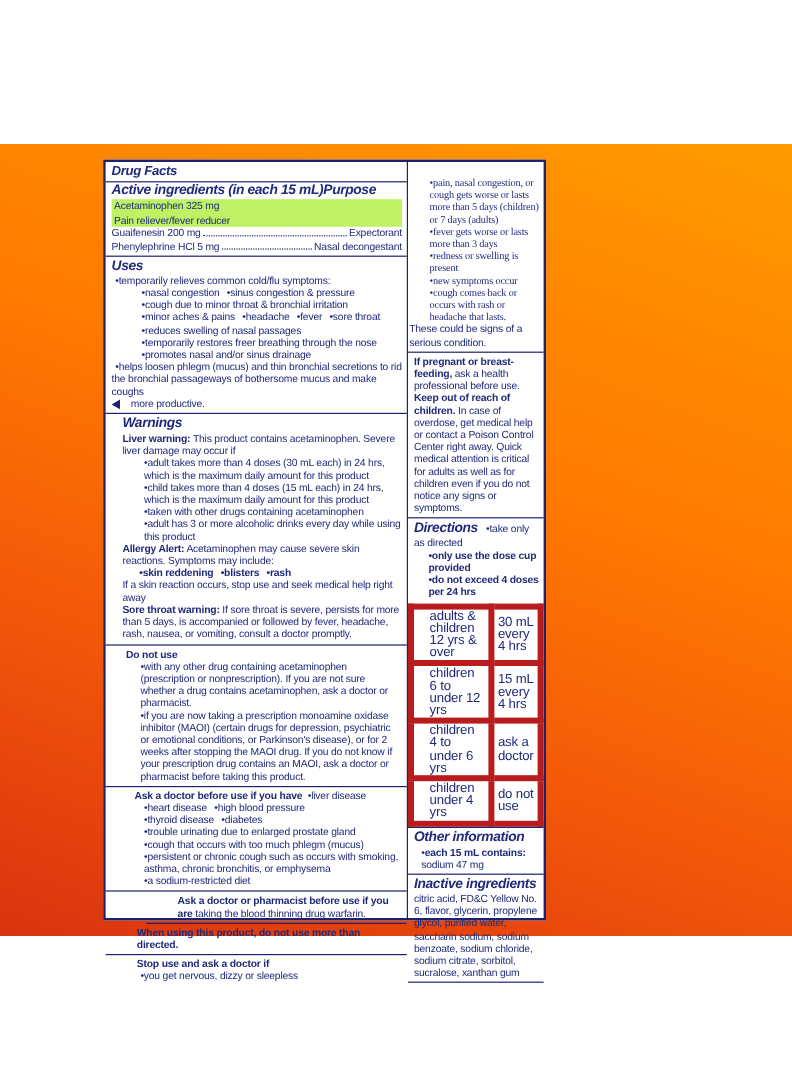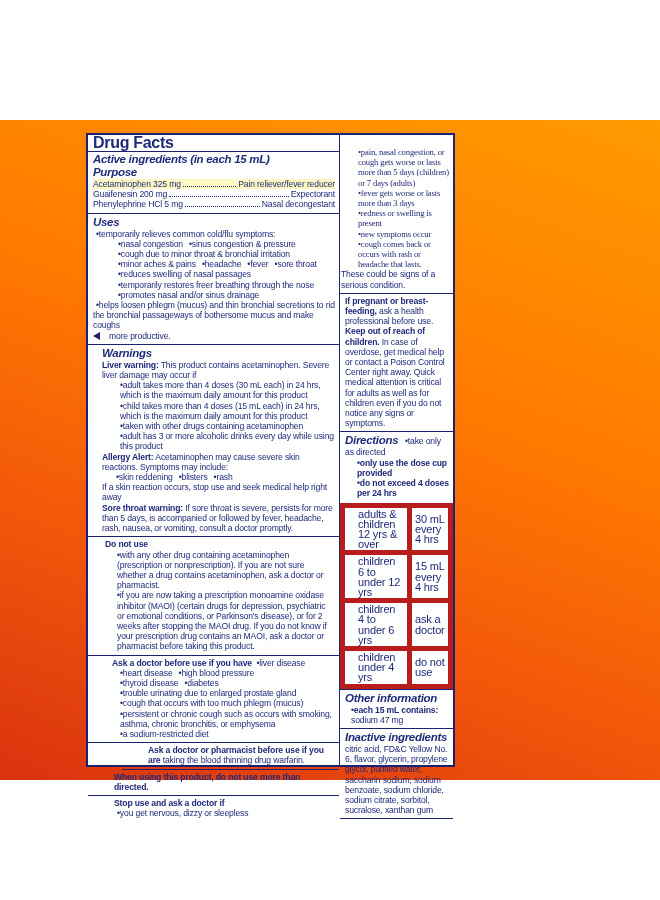--- a/index.html
+++ b/index.html
@@ -13,26 +13,26 @@
   .label {
     position: absolute; left: 86px; top: 133px; width: 369px; height: 634px;
     background: #ffffff; border: 2px solid #1d2270;
     display: flex; font-size: 8.6px; line-height: 10.2px; letter-spacing: -0.15px;
   }
   .col { width: 50%; display: flex; flex-direction: column; }
   .col.left { border-right: 1.5px solid #1d2270; width: 252px; }
   .col.right { flex: 1; }
   .sec { padding: 2px 4px 3px 5px; border-bottom: 1.5px solid #1d2270; }
   .sec.last { border-bottom: none; flex: 1; }
-  .h1 { font-weight: bold; font-size: 16px; line-height: 14px; letter-spacing: -0.3px; }
+  .h1 { font-weight: bold; font-style: italic; font-size: 11px; line-height: 14px; letter-spacing: -0.3px; }
   .h2 { font-weight: bold; font-style: italic; font-size: 11.5px; line-height: 13px; letter-spacing: -0.3px; }
-  .row-flex { display: flex; justify-content: flex-end; align-items: baseline; flex-direction: column; }
+  .row-flex { display: flex; justify-content: flex-start; align-items: baseline; }
   .ing { display: flex; align-items: baseline; white-space: nowrap; }
   .ing .dots { flex: 1; overflow: hidden; border-bottom: 1px dotted #1f2a7a; margin: 0 2px 2px 2px; height: 1px; }
-  .hl { background: #fef9c3; }
+  .hl { background: #bef264; flex-direction: column; }
   b { font-weight: bold; }
   .ind1 { padding-left: 3px; }
   .ind3 { padding-left: 25px; }
   .bullet::before { content: "\2022 "; }
   .inline-bullets span { margin-right: 6px; }
   .arrow { display: inline-block; width: 0; height: 0; border-top: 4px solid transparent; border-bottom: 4px solid transparent; border-right: 7px solid #1d2270; margin-right: 9px; vertical-align: middle; }
   table.dir { width: 100%; border-collapse: collapse; margin: 4px 0 0 0; }
   table.dir td { border: 5px solid #b91c1c; padding: 1px 3px; height: 16px; font-size: 11px; }
   table.dir td:first-child { width: 62%; padding-left: 13px; }
   .sub-block { padding-left: 12px; }
@@ -100,21 +100,21 @@
     <div class="sec" style="padding-left:14px;">
       <div class="h2">Warnings</div>
       <div><b>Liver warning:</b> <span>This product contains acetaminophen. Severe liver damage may occur if</span></div>
       <div class="ind3" style="padding-left:18px;">
         <div class="bullet">adult takes more than 4 doses (30 mL each) in 24 hrs, which is the maximum daily amount for this product</div>
         <div class="bullet">child takes more than 4 doses (15 mL each) in 24 hrs, which is the maximum daily amount for this product</div>
         <div class="bullet">taken with other drugs containing acetaminophen</div>
         <div class="bullet">adult has 3 or more alcoholic drinks every day while using this product</div>
       </div>
       <div><b>Allergy Alert:</b> <span>Acetaminophen may cause severe skin reactions. Symptoms may include:</span></div>
-      <div class="inline-bullets" style="padding-left:14px;">
+      <div class="inline-bullets" style="padding-left:14px;font-weight:bold;">
         <span class="bullet">skin reddening</span><span class="bullet">blisters</span><span class="bullet">rash</span>
       </div>
       <div>If a skin reaction occurs, stop use and seek medical help right away</div>
       <div><b>Sore throat warning:</b> <span>If sore throat is severe, persists for more than 5 days, is accompanied or followed by fever, headache, rash, nausea, or vomiting, consult a doctor promptly.</span></div>
     </div>
 
     <div class="sec sub-block" style="padding-left:17px;">
       <b>Do not use</b>
       <div style="padding-left:12px;">
         <div class="bullet">with any other drug containing acetaminophen (prescription or nonprescription). If you are not sure whether a drug contains acetaminophen, ask a doctor or pharmacist.</div>

